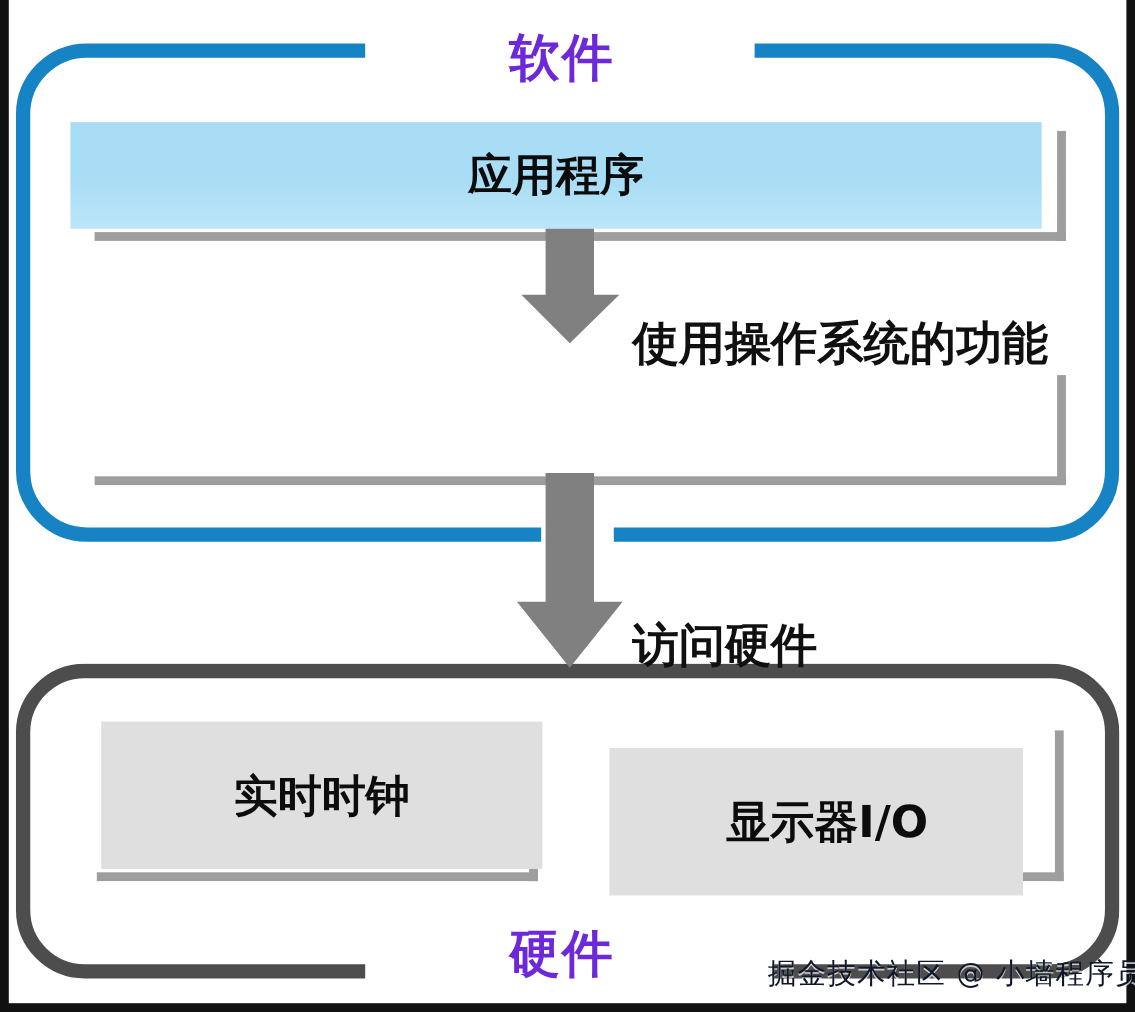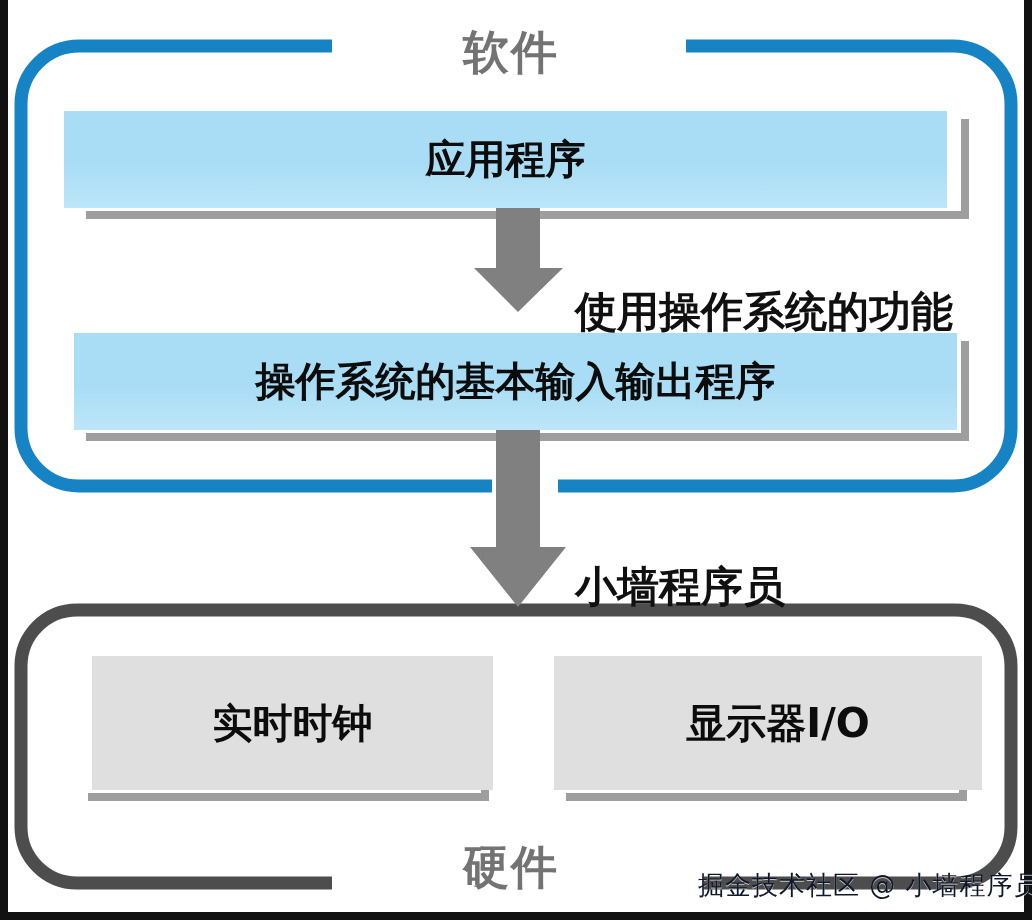--- a/index.html
+++ b/index.html
@@ -54,21 +54,21 @@
     left: 14px;
     top: 603px;
     width: 1004px;
     height: 287px;
   }
   .hardware-frame svg { display: block; }
 
   
   .caption {
     position: absolute;
-    color: #737373;
+    color: #6d28d9;
     font-size: 46px;
     font-weight: 700;
     letter-spacing: 2px;
     white-space: nowrap;
     font-family: "DejaVu Sans", "Liberation Sans", sans-serif;
   }
   .caption-software { left: 463px; top: 22px; }
   .caption-hardware { left: 463px; top: 837px; }
 
   
@@ -108,21 +108,21 @@
   .box-app  { left: 64px; top: 111px;  width: 883px; height: 97px; }
   .box-os   { left: 74px; top: 333px;  width: 883px; height: 97px; }
 
   
   .box-grey {
     background: #dfdfdf;
   }
   .box-grey .box-label { font-size: 40px; }
 
   .box-rtc  { left: 92px;  top: 656px; width: 401px; height: 134px; }
-  .box-disp { left: 554px; top: 656px; width: 428px; height: 134px; padding-left: 20px; }
+  .box-disp { left: 554px; top: 680px; width: 376px; height: 134px; padding-left: 20px; }
 
   
   .arrow-layer {
     position: absolute;
     left: 0;
     top: 0;
     width: 1032px;
     height: 920px;
     z-index: 2;
     pointer-events: none;
@@ -207,35 +207,32 @@
   </svg>
 
   <div class="box-shadow-bar" style="left:86px; top:211px; width:883px; height:8px;"></div>
   <div class="box-shadow-side" style="left:961px; top:119px; width:8px; height:100px;"></div>
   <div class="box box-blue box-app">
     <span class="box-label">应用程序</span>
   </div>
 
   <div class="box-shadow-bar" style="left:86px; top:433px; width:883px; height:8px;"></div>
   <div class="box-shadow-side" style="left:961px; top:341px; width:8px; height:100px;"></div>
-  <div class="box box-blue box-os">
-    <span class="box-label">操作系统的基本输入输出程序</span>
-  </div>
 
   <div class="box-shadow-bar" style="left:88px; top:793px; width:401px; height:8px;"></div>
   <div class="box-shadow-side" style="left:481px; top:664px; width:8px; height:137px;"></div>
   <div class="box box-grey box-rtc">
     <span class="box-label">实时时钟</span>
   </div>
 
   <div class="box-shadow-bar" style="left:566px; top:793px; width:401px; height:8px;"></div>
   <div class="box-shadow-side" style="left:959px; top:664px; width:8px; height:137px;"></div>
   <div class="box box-grey box-disp">
     <span class="box-label">显示器I/O</span>
   </div>
 
   <div class="arrow-label arrow-label-os">使用操作系统的功能</div>
 
-  <div class="arrow-label arrow-label-hw">小墙程序员</div>
+  <div class="arrow-label arrow-label-hw">访问硬件</div>
 
   <div class="watermark">掘金技术社区 @ 小墙程序员</div>
 
 </div>
 
 </body></html>

